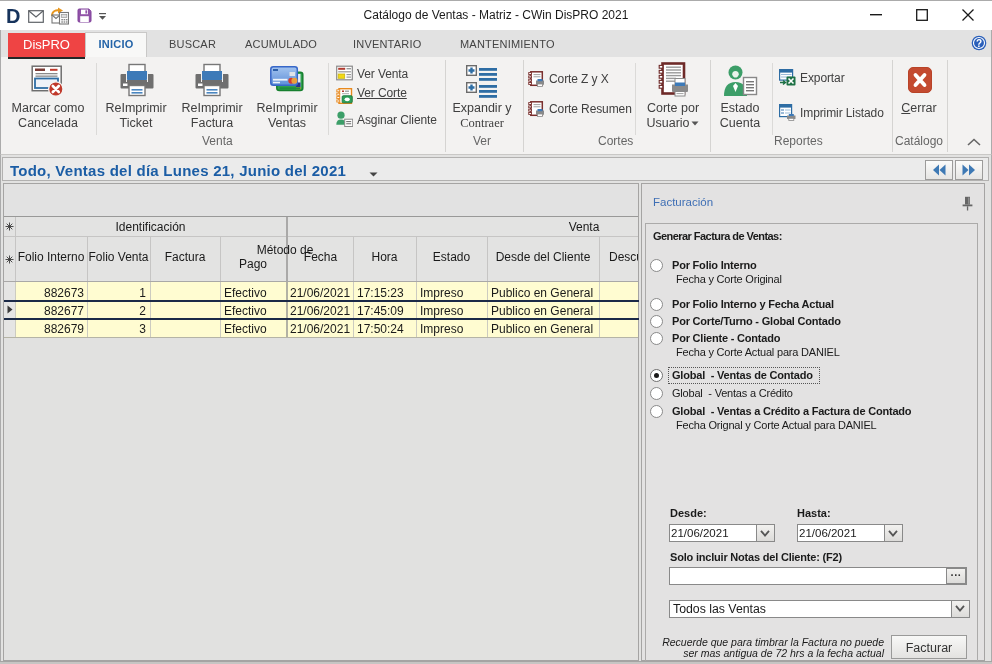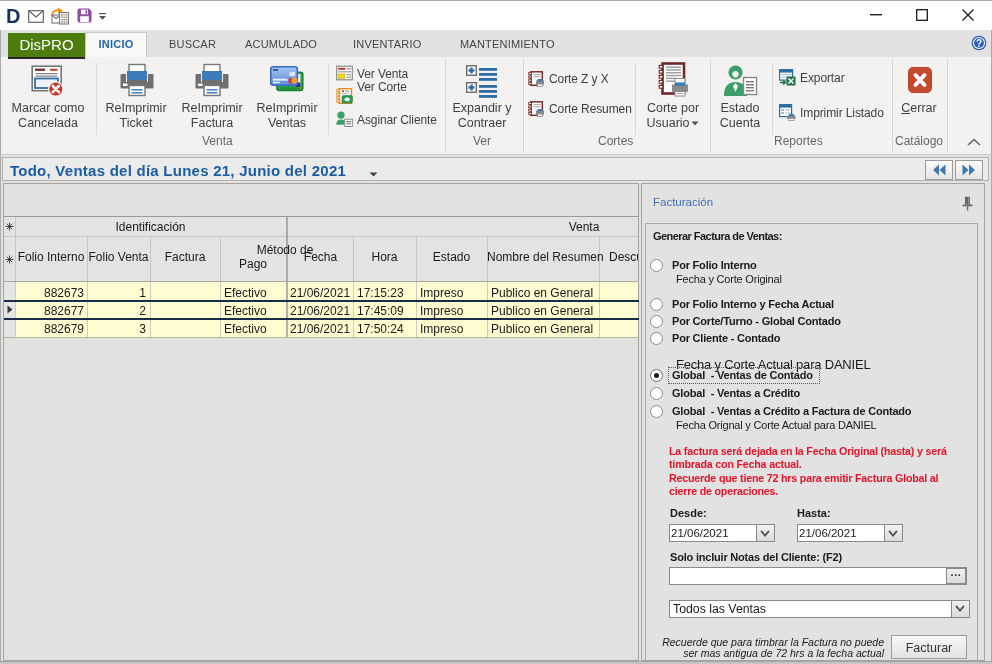--- a/index.html
+++ b/index.html
@@ -39,33 +39,34 @@
     <path d="M1,2.2 Q1,1 2.2,1 L11.8,1 L14,3.2 L14,12.8 Q14,14 12.8,14 L2.2,14 Q1,14 1,12.8 Z" fill="#9254a8" stroke="#80419b" stroke-width="1"></path>
     <rect x="4" y="1.6" width="7" height="4.6" fill="#fff"></rect>
     <rect x="8.4" y="2.3" width="1.8" height="3.2" fill="#9254a8"></rect>
     <rect x="3.2" y="8.2" width="8.6" height="5.8" fill="#fff"></rect>
   </svg>
 
   <svg class="abs" style="left:98px;top:13px;" width="9" height="7" viewBox="0 0 9 7">
     <rect x="1" y="0" width="7" height="1.2" fill="#555"></rect>
     <path d="M1,3 L8,3 L4.5,6.8 Z" fill="#555"></path>
   </svg>
+  <div class="lbl" style="left:0;top:8px;width:992px;text-align:center;font-size:12px;color:#1a1a1a;">Catálogo de Ventas - Matriz - CWin DisPRO 2021</div>
 
   <svg class="abs" style="left:870px;top:14px;" width="12" height="2" viewBox="0 0 12 2">
       <rect width="12" height="1.4" fill="#1a1a1a"></rect>
     </svg>
   <svg class="abs" style="left:916px;top:9px;" width="12" height="12" viewBox="0 0 12 12">
       <rect x="0.7" y="0.7" width="10.6" height="10.6" fill="none" stroke="#1a1a1a" stroke-width="1.3"></rect>
     </svg>
   <svg class="abs" style="left:962px;top:9px;" width="12" height="12" viewBox="0 0 12 12">
       <path d="M0.5,0.5 L11.5,11.5 M11.5,0.5 L0.5,11.5" stroke="#1a1a1a" stroke-width="1.3"></path>
     </svg>
 
   <div class="abs" style="left:0;top:30px;width:992px;height:27px;background:#e2e2e2;border-left:1px solid #ababab;border-right:1px solid #ababab;box-sizing:border-box;"></div>
-  <div class="abs" style="left:8px;top:33px;width:77px;height:25px;background:#4d7c0f;color:#fff;font-size:15px;text-align:center;line-height:24px;">DisPRO</div>
+  <div class="abs" style="left:8px;top:33px;width:77px;height:25px;background:#ef4444;color:#fff;font-size:13px;text-align:center;line-height:24px;">DisPRO</div>
   <div class="abs" style="left:85px;top:32px;width:62px;height:25px;background:#f8f8f7;border:1px solid #c9c8c7;border-bottom:none;box-sizing:border-box;color:#2464a8;font-size:11px;font-weight:600;text-align:center;line-height:23px;letter-spacing:0.2px;">INICIO</div>
   <div class="lbl" style="left:169px;top:38px;font-size:11px;color:#444;letter-spacing:0.2px;">BUSCAR</div>
   <div class="lbl" style="left:245px;top:38px;font-size:11px;color:#444;letter-spacing:0.2px;">ACUMULADO</div>
   <div class="lbl" style="left:353px;top:38px;font-size:11px;color:#444;letter-spacing:0.2px;">INVENTARIO</div>
   <div class="lbl" style="left:460px;top:38px;font-size:11px;color:#444;letter-spacing:0.2px;">MANTENIMIENTO</div>
 
   <svg class="abs" style="left:971px;top:35px;" width="16" height="16" viewBox="0 0 16 16">
     <circle cx="8" cy="8" r="7.3" fill="#2a5fba"></circle>
     <circle cx="8" cy="8" r="5.5" fill="none" stroke="#fff" stroke-width="1.1"></circle>
     <text x="8" y="11.6" text-anchor="middle" font-family="Liberation Sans,sans-serif" font-size="10" font-weight="bold" fill="#fff">?</text>
@@ -172,21 +173,21 @@
     <rect x="0.8" y="1.8" width="3" height="2" fill="#fff" stroke="#e8891d" stroke-width="0.9"></rect>
     <rect x="0.8" y="5.2" width="3" height="2" fill="#fff" stroke="#e8891d" stroke-width="0.9"></rect>
     <rect x="0.8" y="8.6" width="3" height="2" fill="#fff" stroke="#e8891d" stroke-width="0.9"></rect>
     <rect x="0.8" y="12" width="3" height="2" fill="#fff" stroke="#e8891d" stroke-width="0.9"></rect>
     <rect x="6" y="2.5" width="2" height="1.5" fill="#b03a2e"></rect>
       <rect x="9" y="2.5" width="4" height="1.5" fill="#aaa"></rect>
     <rect x="6" y="5" width="7" height="1.2" fill="#bbb"></rect>
     <rect x="6.2" y="7.8" width="10" height="7" rx="1" fill="#2fa05a" stroke="#1f7d42" stroke-width="1"></rect>
     <ellipse cx="11.2" cy="11.3" rx="2.6" ry="1.9" fill="#fff"></ellipse>
   </svg>
-  <div class="lbl" style="left:357px;top:80px;font-size:12px;color:#404040;letter-spacing:-0.1px;">Ver Corte</div>
+  <div class="lbl" style="left:357px;top:86px;font-size:12px;color:#404040;letter-spacing:-0.1px;text-decoration:underline;">Ver Corte</div>
   <svg class="abs" style="left:336px;top:111px;" width="17" height="16" viewBox="0 0 17 16">
     <circle cx="5" cy="4.2" r="3.6" fill="#3c9e68"></circle>
     <path d="M0.3,13.8 Q0.3,8.6 5,8.6 Q9.7,8.6 9.7,13.8 Z" fill="#3c9e68"></path>
     <rect x="8.7" y="8.2" width="8" height="7.3" fill="#fff" stroke="#8a8a8a" stroke-width="1"></rect>
     <rect x="10.2" y="10" width="5" height="1.1" fill="#777"></rect>
     <rect x="10.2" y="12.2" width="5" height="1.1" fill="#777"></rect>
   </svg>
   <div class="lbl" style="left:357px;top:113px;font-size:12px;color:#404040;letter-spacing:-0.1px;">Asginar Cliente</div>
 
   <svg class="abs" style="left:465px;top:63px;" width="34" height="36" viewBox="0 0 34 36">
@@ -195,21 +196,21 @@
     <rect x="14" y="5" width="18" height="2.8" fill="#2e6da4"></rect>
     <rect x="14" y="10" width="18" height="2.8" fill="#2e6da4"></rect>
     <rect x="14" y="15" width="18" height="2.8" fill="#2e6da4"></rect>
     <rect x="1.7" y="19.7" width="9.6" height="9.6" fill="#fff" stroke="#6b6b6b" stroke-width="1.4"></rect>
     <path d="M6.5,21.5 L6.5,27.5 M3.5,24.5 L9.5,24.5" stroke="#2e6da4" stroke-width="2.4"></path>
     <rect x="14" y="22" width="18" height="2.8" fill="#2e6da4"></rect>
     <rect x="14" y="27" width="18" height="2.8" fill="#2e6da4"></rect>
     <rect x="14" y="32" width="18" height="2.8" fill="#2e6da4"></rect>
   </svg>
   <div class="lbl" style="left:434px;top:101px;width:96px;text-align:center;font-size:12.5px;color:#404040;">Expandir y</div>
-  <div class="lbl" style="left:434px;top:116px;width:96px;text-align:center;font-size:12.5px;color:#404040;">Contraer</div>
+  <div class="lbl" style="left:434px;top:116px;width:96px;text-align:center;font-size:12.5px;color:#404040;font-family:Liberation Serif, serif;">Contraer</div>
 
   <svg class="abs" style="left:528px;top:71px;" width="17" height="16" viewBox="0 0 17 16">
     <rect x="2.8" y="0.8" width="11.5" height="13.5" fill="#fff" stroke="#7a2f2d" stroke-width="1.5"></rect>
     <rect x="0.7" y="1.6" width="2.8" height="1.9" fill="#fff" stroke="#7a2f2d" stroke-width="0.9"></rect>
     <rect x="0.7" y="4.9" width="2.8" height="1.9" fill="#fff" stroke="#7a2f2d" stroke-width="0.9"></rect>
     <rect x="0.7" y="8.2" width="2.8" height="1.9" fill="#fff" stroke="#7a2f2d" stroke-width="0.9"></rect>
     <rect x="0.7" y="11.5" width="2.8" height="1.9" fill="#fff" stroke="#7a2f2d" stroke-width="0.9"></rect>
     <rect x="5.5" y="3" width="7" height="1.1" fill="#aaa"></rect>
       <rect x="5.5" y="5.2" width="7" height="1.1" fill="#aaa"></rect>
     <path d="M8,9.5 L16,9.5 L16,13 Q16,14 15,14 L9,14 Q8,14 8,13 Z" fill="#8a8a8a"></path>
@@ -338,21 +339,21 @@
   <div class="lbl" style="left:524px;top:220px;width:120px;text-align:center;font-size:12px;color:#1a1a1a;">Venta</div>
 
   <div class="lbl" style="left:15px;top:250px;width:72px;text-align:center;font-size:12px;color:#1a1a1a;">Folio Interno</div>
   <div class="lbl" style="left:87px;top:250px;width:63px;text-align:center;font-size:12px;color:#1a1a1a;">Folio Venta</div>
   <div class="lbl" style="left:150px;top:250px;width:70px;text-align:center;font-size:12px;color:#1a1a1a;">Factura</div>
   <div class="lbl" style="left:220px;top:243px;width:66px;text-align:center;font-size:12px;color:#1a1a1a;margin-left:32px;">Método de</div>
   <div class="lbl" style="left:220px;top:257px;width:66px;text-align:center;font-size:12px;color:#1a1a1a;">Pago</div>
   <div class="lbl" style="left:288px;top:250px;width:65px;text-align:center;font-size:12px;color:#1a1a1a;">Fecha</div>
   <div class="lbl" style="left:353px;top:250px;width:63px;text-align:center;font-size:12px;color:#1a1a1a;">Hora</div>
   <div class="lbl" style="left:416px;top:250px;width:71px;text-align:center;font-size:12px;color:#1a1a1a;">Estado</div>
-  <div class="lbl" style="left:487px;top:250px;width:112px;text-align:center;font-size:12px;color:#1a1a1a;">Nombre del Resumen</div>
+  <div class="lbl" style="left:487px;top:250px;width:112px;text-align:center;font-size:12px;color:#1a1a1a;">Desde del Cliente</div>
   <div class="lbl" style="left:609px;top:250px;width:29px;overflow:hidden;font-size:12px;color:#1a1a1a;">Descuento</div>
 
   <svg class="abs" style="left:5px;top:222px;" width="9" height="9" viewBox="0 0 9 9">
       <path d="M4.5,0.5 L4.5,8.5 M0.5,4.5 L8.5,4.5 M1.7,1.7 L7.3,7.3 M7.3,1.7 L1.7,7.3" stroke="#3a3a3a" stroke-width="0.9"></path>
     </svg>
   <svg class="abs" style="left:5px;top:255px;" width="9" height="9" viewBox="0 0 9 9">
       <path d="M4.5,0.5 L4.5,8.5 M0.5,4.5 L8.5,4.5 M1.7,1.7 L7.3,7.3 M7.3,1.7 L1.7,7.3" stroke="#3a3a3a" stroke-width="0.9"></path>
     </svg>
 
   <div class="abs" style="left:4px;top:282px;width:634px;height:55px;background:#fffcd1;"></div>
@@ -418,35 +419,34 @@
   <div class="lbl" style="left:676px;top:273px;font-size:11px;color:#1a1a1a;line-height:13px;letter-spacing:-0.2px;">Fecha y Corte Original</div>
 
   <div class="abs" style="left:650px;top:298px;width:13px;height:13px;border-radius:50%;background:#fff;border:1px solid #8a8a8a;box-sizing:border-box;"></div>
   <div class="lbl" style="left:672px;top:298px;font-size:11px;font-weight:bold;color:#1a1a1a;line-height:13px;letter-spacing:-0.2px;">Por Folio Interno y Fecha Actual</div>
 
   <div class="abs" style="left:650px;top:315px;width:13px;height:13px;border-radius:50%;background:#fff;border:1px solid #8a8a8a;box-sizing:border-box;"></div>
   <div class="lbl" style="left:672px;top:315px;font-size:11px;font-weight:bold;color:#1a1a1a;line-height:13px;letter-spacing:-0.2px;">Por Corte/Turno - Global Contado</div>
 
   <div class="abs" style="left:650px;top:332px;width:13px;height:13px;border-radius:50%;background:#fff;border:1px solid #8a8a8a;box-sizing:border-box;"></div>
   <div class="lbl" style="left:672px;top:332px;font-size:11px;font-weight:bold;color:#1a1a1a;line-height:13px;letter-spacing:-0.2px;">Por Cliente - Contado</div>
-  <div class="lbl" style="left:676px;top:358px;font-size:13px;color:#1a1a1a;line-height:13px;letter-spacing:-0.2px;">Fecha y Corte Actual para DANIEL</div>
+  <div class="lbl" style="left:676px;top:346px;font-size:11px;color:#1a1a1a;line-height:13px;letter-spacing:-0.2px;">Fecha y Corte Actual para DANIEL</div>
 
   <div class="abs" style="left:650px;top:369px;width:13px;height:13px;border-radius:50%;background:#fff;border:1px solid #707070;box-sizing:border-box;"></div>
   <div class="abs" style="left:654px;top:373px;width:5px;height:5px;border-radius:50%;background:#1a1a1a;"></div>
   <div class="abs" style="left:668px;top:367px;width:152px;height:17px;border:1px dotted #555;box-sizing:border-box;"></div>
   <div class="lbl" style="left:672px;top:369px;font-size:11px;font-weight:bold;color:#1a1a1a;line-height:13px;letter-spacing:-0.2px;">Global&nbsp; - Ventas de Contado</div>
 
   <div class="abs" style="left:650px;top:387px;width:13px;height:13px;border-radius:50%;background:#fff;border:1px solid #8a8a8a;box-sizing:border-box;"></div>
-  <div class="lbl" style="left:672px;top:387px;font-size:11px;font-weight:bold;color:#1a1a1a;line-height:13px;letter-spacing:-0.2px;">Global&nbsp; - Ventas a Crédito</div>
+  <div class="lbl" style="left:672px;top:387px;font-size:11px;font-weight:normal;color:#1a1a1a;line-height:13px;letter-spacing:-0.2px;">Global&nbsp; - Ventas a Crédito</div>
 
   <div class="abs" style="left:650px;top:405px;width:13px;height:13px;border-radius:50%;background:#fff;border:1px solid #8a8a8a;box-sizing:border-box;"></div>
   <div class="lbl" style="left:672px;top:405px;font-size:11px;font-weight:bold;color:#1a1a1a;line-height:13px;letter-spacing:-0.2px;">Global&nbsp; - Ventas a Crédito a Factura de Contado</div>
   <div class="lbl" style="left:676px;top:419px;font-size:11px;color:#1a1a1a;line-height:13px;letter-spacing:-0.2px;">Fecha Orignal y Corte Actual para DANIEL</div>
 
-  <div class="abs" style="left:669px;top:445px;width:300px;font-size:10.7px;font-weight:bold;color:#ea1228;line-height:13.3px;letter-spacing:-0.2px;">La factura será dejada en la Fecha Original (hasta) y será<br>timbrada con Fecha actual.<br>Recuerde que tiene 72 hrs para emitir Factura Global al<br>cierre de operaciones.</div>
 
   <div class="lbl" style="left:670px;top:507px;font-size:11px;font-weight:bold;color:#1a1a1a;">Desde:</div>
   <div class="lbl" style="left:797px;top:507px;font-size:11px;font-weight:bold;color:#1a1a1a;">Hasta:</div>
   <div class="abs" style="left:669px;top:524px;width:106px;height:18px;background:#fff;border:1px solid #898989;box-sizing:border-box;"></div>
   <div class="abs" style="left:756px;top:525px;width:18px;height:16px;background:linear-gradient(#f2f1ef,#dcdbd9);border-left:1px solid #898989;box-sizing:border-box;"></div>
   <svg class="abs" style="left:760px;top:530px;" width="10" height="7" viewBox="0 0 10 7">
       <path d="M1,0.8 L5,5.5 L9,0.8" fill="none" stroke="#555" stroke-width="1.8"></path>
     </svg>
   <div class="lbl" style="left:671px;top:524px;font-size:11.5px;color:#1a1a1a;line-height:18px;">21/06/2021</div>
   <div class="abs" style="left:797px;top:524px;width:106px;height:18px;background:#fff;border:1px solid #898989;box-sizing:border-box;"></div>

